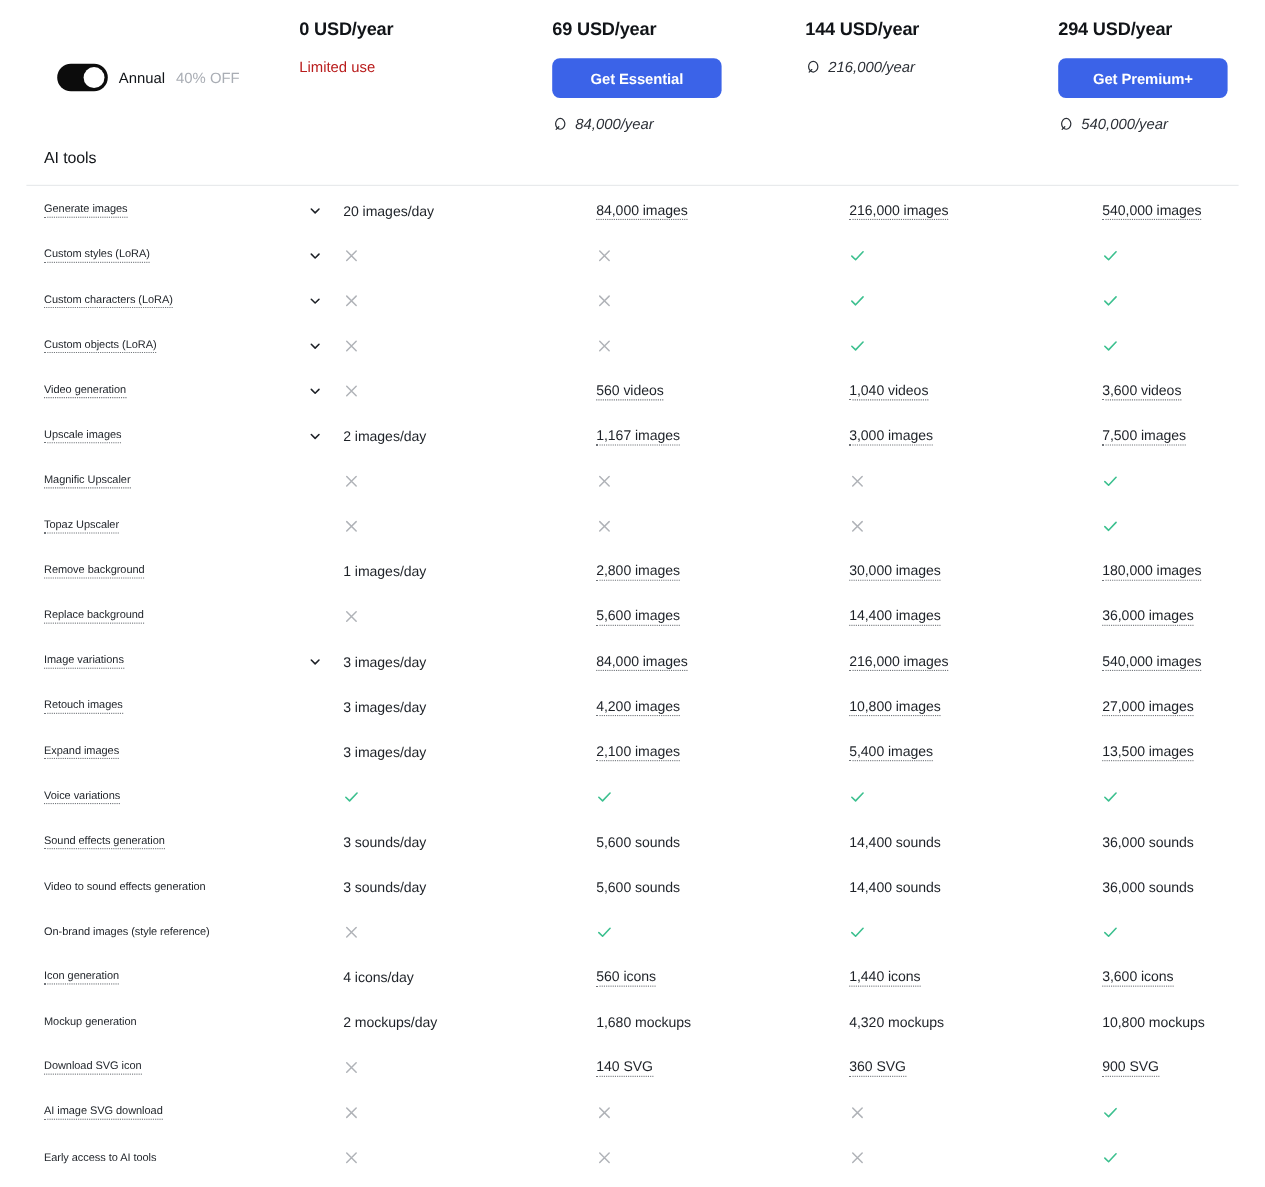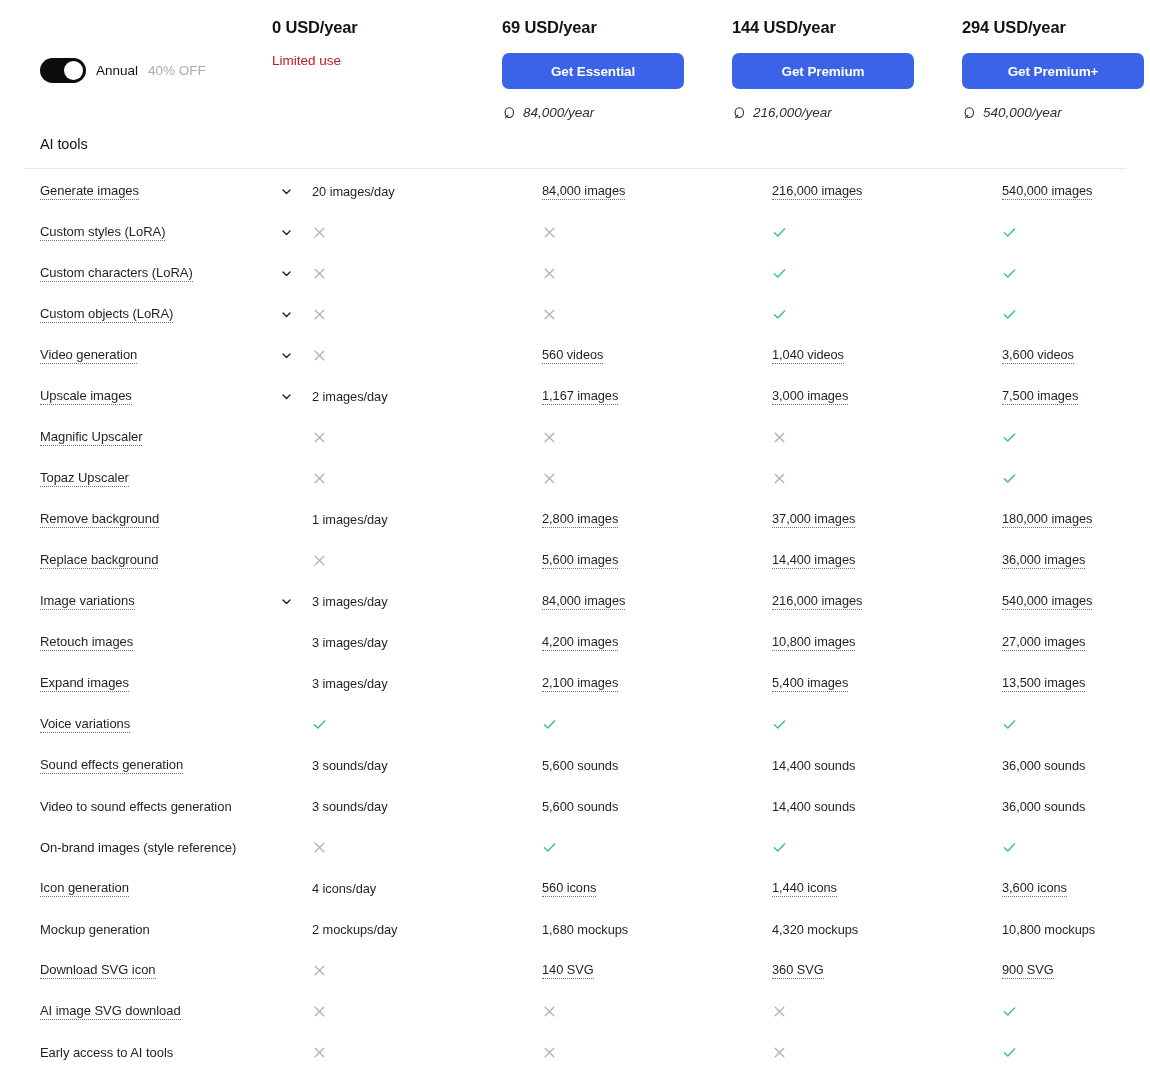--- a/index.html
+++ b/index.html
@@ -28,21 +28,21 @@
   
   .header {
     padding: 18px 0 0 0;
   }
   .hdr-cell { padding-left: 0; }
 
   .billing-toggle-wrap {
     display: flex;
     align-items: center;
     gap: 10px;
-    padding-left: 40px;
+    padding-left: 52px;
     margin-top: 40px;
   }
   .toggle {
     width: 46px; height: 25px;
     border-radius: 999px;
     background: #0c0c0c;
     position: relative;
     flex: 0 0 auto;
     cursor: pointer;
   }
@@ -71,21 +71,21 @@
     letter-spacing: -0.15px;
     color: #111418;
     margin: 0 0 16px 0;
     white-space: nowrap;
   }
 
   .cta {
     display: inline-flex;
     align-items: center;
     justify-content: center;
-    width: 182px;
+    width: 154px;
     height: 36px;
     border: none;
     border-radius: 7px;
     background: #3b63e8;
     color: #ffffff;
     font-family: inherit;
     font-size: 13.5px;
     font-weight: 700;
     letter-spacing: -0.1px;
     cursor: pointer;
@@ -141,21 +141,21 @@
 
   .frow {
     display: grid;
     grid-template-columns: 240px 32px 230px 230px 230px 188px;
     align-items: center;
     height: 41px;
     padding-left: 40px;
   }
 
   .fname {
-    font-size: 13px;
+    font-size: 10px;
     color: #1d2127;
     letter-spacing: -0.05px;
     white-space: nowrap;
   }
   .fname.tip {
     border-bottom: 1px dotted #6f7378;
     padding-bottom: 1px;
     display: inline;
     cursor: help;
   }
@@ -216,21 +216,20 @@
         <svg width="14" height="14" viewBox="0 0 14 14">
           <ellipse cx="7.3" cy="6.6" rx="4.2" ry="4.9" fill="none" stroke="#2b2f36" stroke-width="1.1"></ellipse>
           <path d="M3.6 11.6 L6.0 9.2" fill="none" stroke="#2b2f36" stroke-width="1.1" stroke-linecap="round"></path>
         </svg>
         <span class="txt">84,000/year</span>
       </div>
     </div>
 
     <div class="plan-col">
       <div class="plan-price">144 USD/year</div>
-      <button class="cta">Get Premium</button>
       <div class="credits">
         <svg width="14" height="14" viewBox="0 0 14 14">
           <ellipse cx="7.3" cy="6.6" rx="4.2" ry="4.9" fill="none" stroke="#2b2f36" stroke-width="1.1"></ellipse>
           <path d="M3.6 11.6 L6.0 9.2" fill="none" stroke="#2b2f36" stroke-width="1.1" stroke-linecap="round"></path>
         </svg>
         <span class="txt">216,000/year</span>
       </div>
     </div>
 
     <div class="plan-col">
@@ -486,21 +485,21 @@
             <path d="M3 5 L6.5 8.5 L10 5" fill="none" stroke="#1d2127" stroke-width="1.4" stroke-linecap="round" stroke-linejoin="round"></path>
           </svg>
         </div>
         <div class="cell">
           <span>1 images/day</span>
         </div>
         <div class="cell">
           <span class="dotted">2,800 images</span>
         </div>
         <div class="cell">
-          <span class="dotted">37,000 images</span>
+          <span class="dotted">30,000 images</span>
         </div>
         <div class="cell">
           <span class="dotted">180,000 images</span>
         </div>
         <div></div>
       </div>
       <div class="frow">
         <div class="fname-cell">
           <span class="fname tip">Replace background</span>
         </div>

